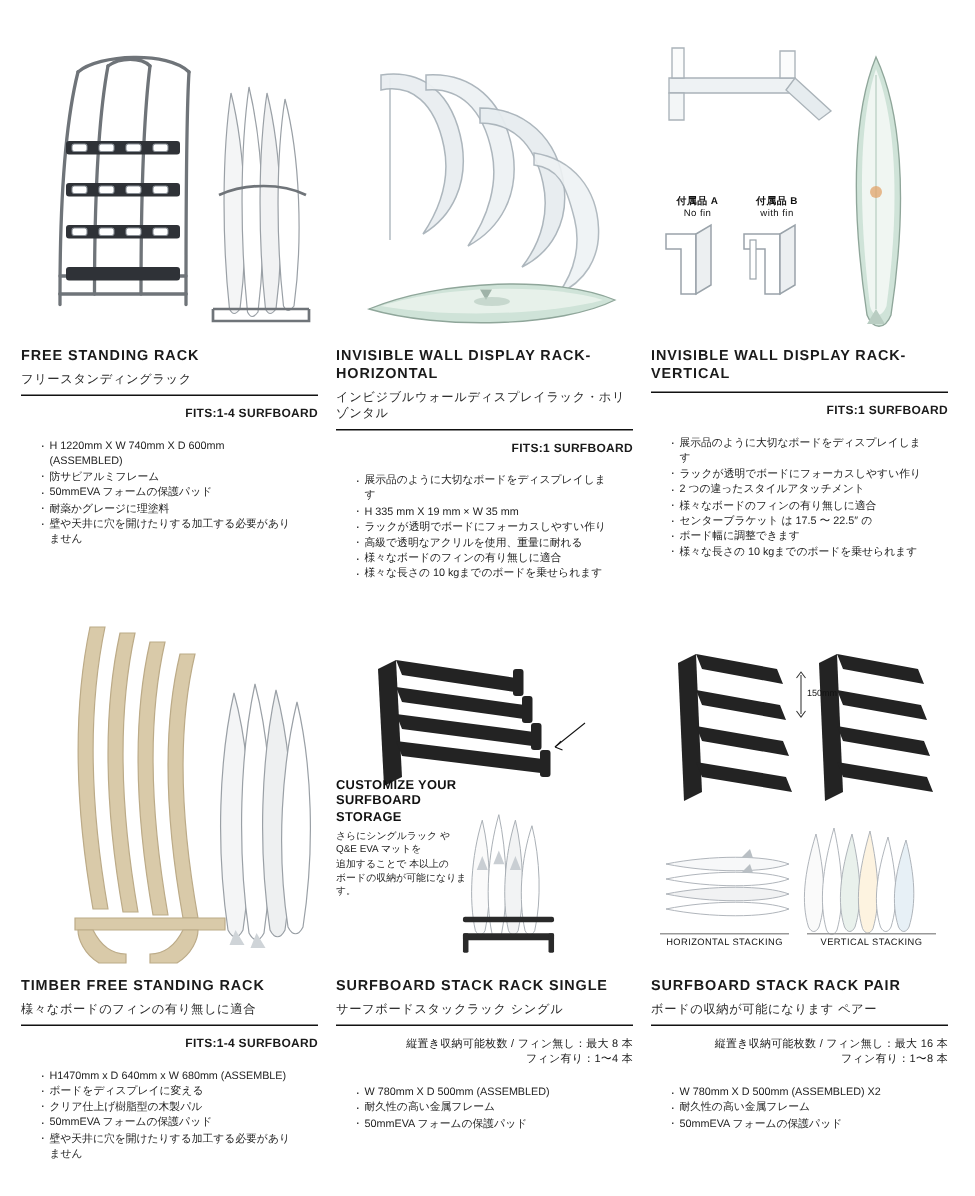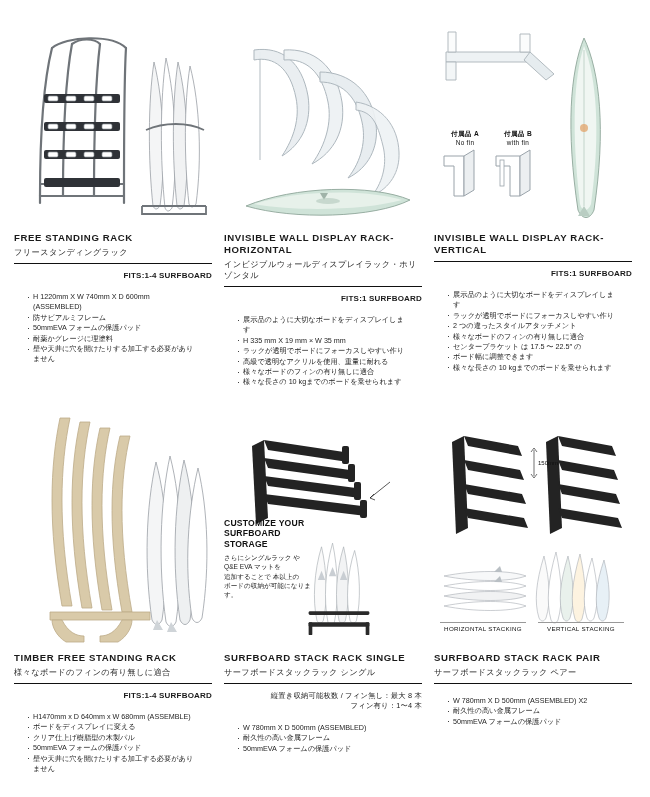--- a/index.html
+++ b/index.html
@@ -430,22 +430,24 @@
           </g>
         </svg>
         <div class="dimlabel" style="left:104px;top:54px;">150mm</div>
         <div class="stackrule" style="left:6px;top:216px;width:86px;"></div>
         <div class="stackrule" style="left:104px;top:216px;width:86px;"></div>
         <div class="stacklabel" style="left:6px;top:219px;width:86px;">HORIZONTAL STACKING</div>
         <div class="stacklabel" style="left:104px;top:219px;width:86px;">VERTICAL STACKING</div>
       </div>
       <div class="txtblock">
         <div class="title">SURFBOARD STACK RACK PAIR</div>
-        <div class="title-jp">サーフボードスタックラック ペアー</div>
-        <hr class="rule">
+        <div class="title-jp">ボードの収納が可能になります ペアー</div>
+        <hr class="rule">
+        <div class="fits" style="white-space:pre-line;font-weight:normal;font-size:7.3px;line-height:10px;">縦置き収納可能枚数 / フィン無し：最大 16 本
+フィン有り：1〜8 本</div>
         <ul class="spec">
           <li>W 780mm X D 500mm (ASSEMBLED) X2</li>
           <li>耐久性の高い金属フレーム</li>
           <li>50mmEVA フォームの保護パッド</li>
         </ul>
       </div>
     </div>
   </div>
 </div>
 

